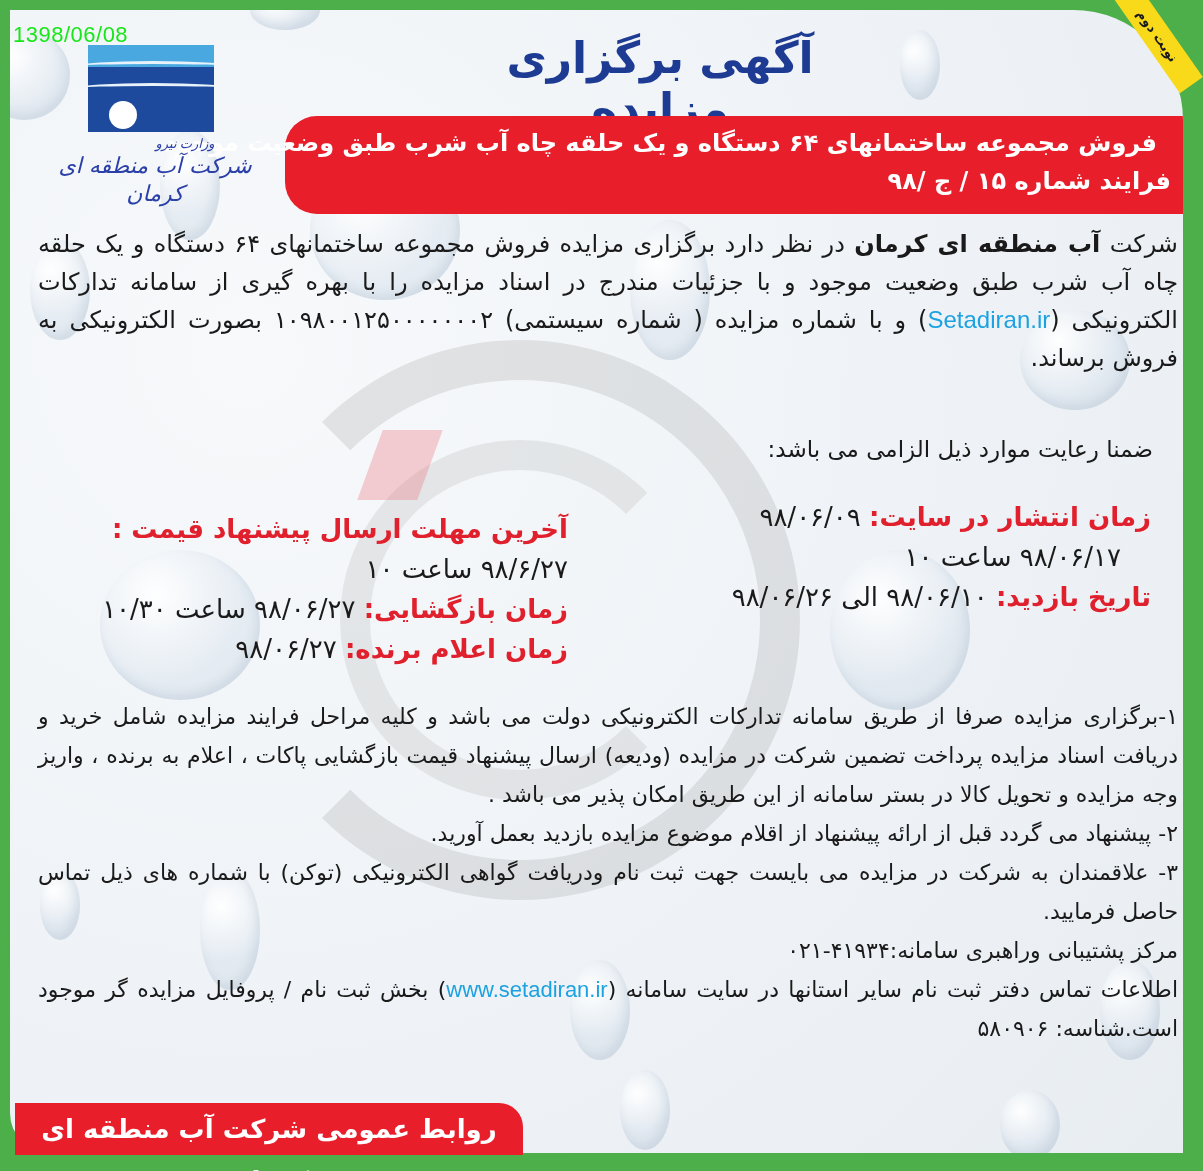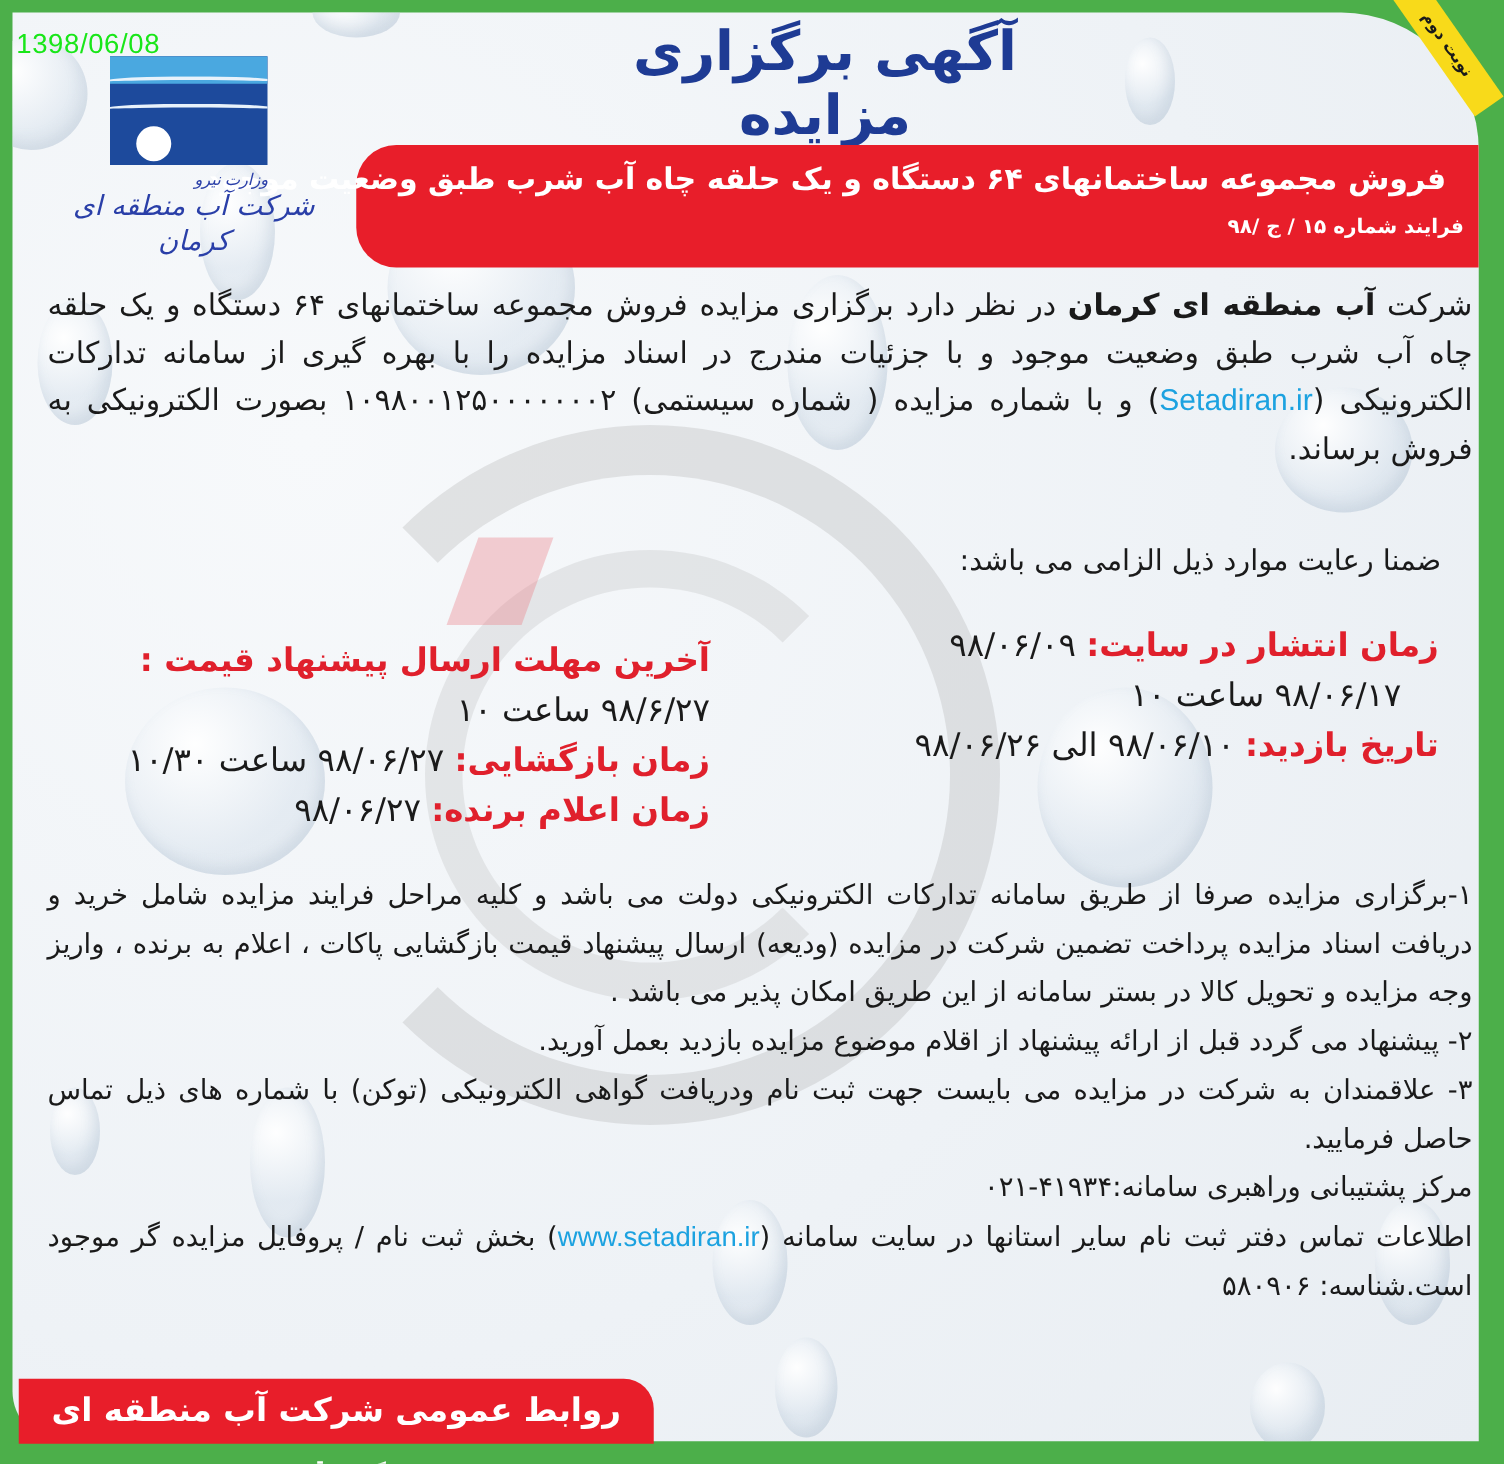--- a/index.html
+++ b/index.html
@@ -38,30 +38,30 @@
   .logo-text { position: absolute; left: 40px; top: 126px; width: 210px; text-align: center; color: #2a3fa8; font-family: "DejaVu Serif", serif; font-style: italic; direction: rtl; z-index: 4; }
   .logo-text .l1 { font-size: 13px; margin-left: 60px; font-family: Liberation Serif, serif; }
   .logo-text .l2 { font-size: 22px; line-height: 28px; }
 
   .ribbon {
     position: absolute; right: -14px; top: 22px; width: 120px; height: 28px;
     background: #f8da1a; color: #1a1a1a; transform: rotate(55deg);
     font-size: 13px; font-weight: bold; text-align: center; line-height: 28px; direction: rtl; z-index: 6;
   }
   .title {
-    position: absolute; left: 430px; top: 6px; width: 440px; text-align: center;
+    position: absolute; left: 430px; top: 22px; width: 440px; text-align: center;
     color: #1e3b94; font-size: 44px; font-weight: bold; direction: rtl; letter-spacing: -1px; z-index: 3;
   }
   .banner {
     position: absolute; left: 275px; top: 106px; width: 898px; height: 98px;
     background: #e81e2a; border-top-left-radius: 32px; border-bottom-left-radius: 32px;
     color: #fff; direction: rtl; padding: 6px 12px 0 0; z-index: 3;
   }
   .banner .b1 { font-size: 24px; font-weight: bold; line-height: 42px; white-space: nowrap; padding-right: 14px; }
-  .banner .b2 { font-size: 16px; font-weight: bold; line-height: 34px; white-space: nowrap; padding-left: 42px; }
+  .banner .b2 { font-size: 24px; font-weight: bold; line-height: 34px; white-space: nowrap; padding-left: 42px; }
 
   .body-text {
     position: absolute; left: 28px; top: 215px; width: 1140px; direction: rtl; text-align: justify;
     color: #1a1a1a; font-size: 24px; line-height: 38px; z-index: 3;
   }
   .body-text b { font-weight: bold; }
   .body-text .link { color: #1ca2e0; font-family: "Liberation Sans", sans-serif; }
   .note { position: absolute; right: 30px; top: 426px; direction: rtl; font-size: 23px; color: #1a1a1a; z-index: 3; }
 
   .col { position: absolute; direction: rtl; z-index: 3; font-size: 26px; line-height: 40px; color: #1a1a1a; }

